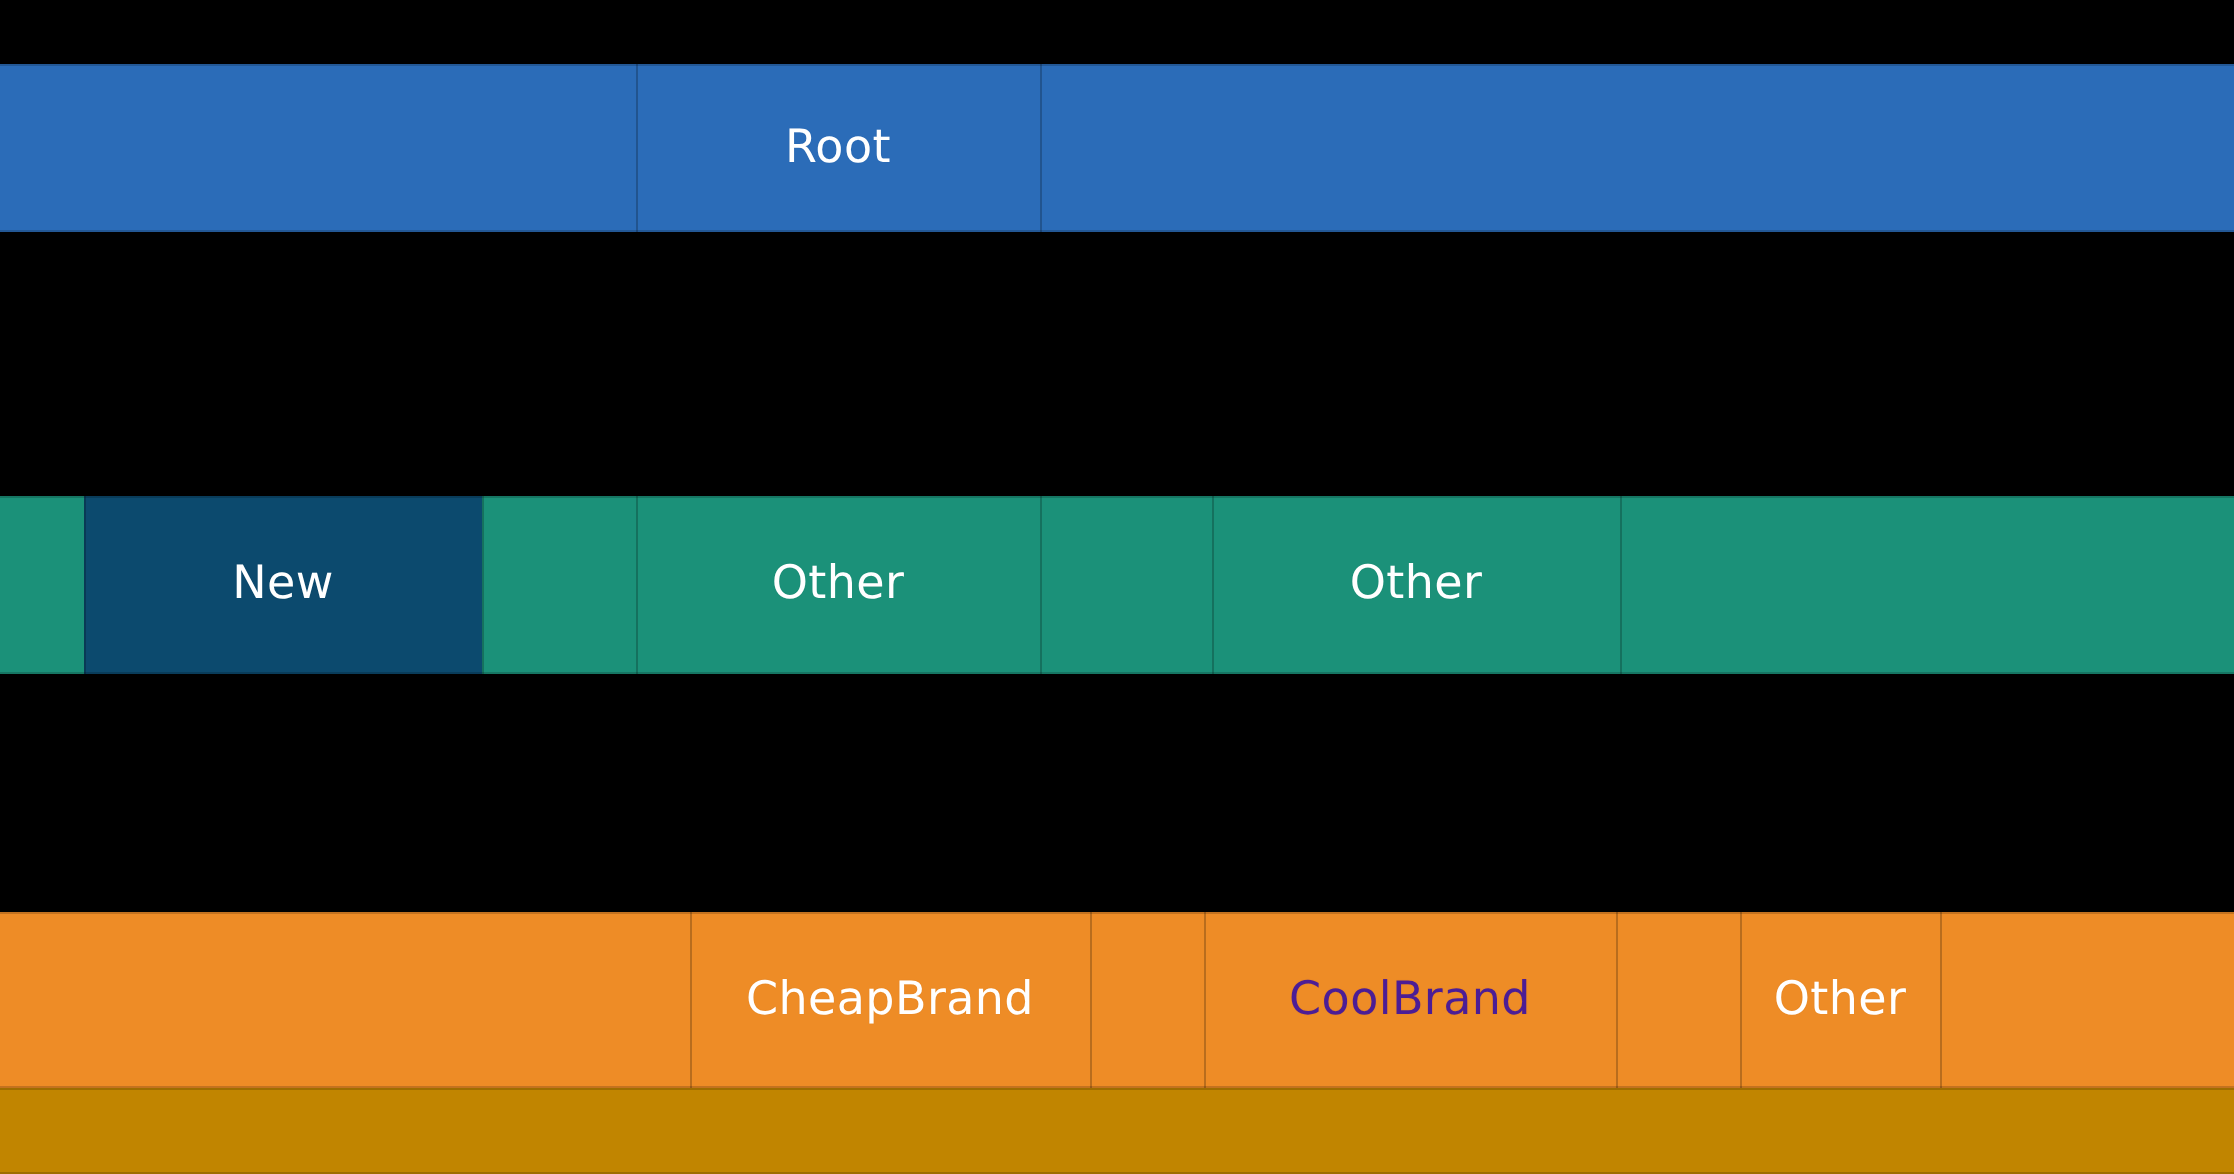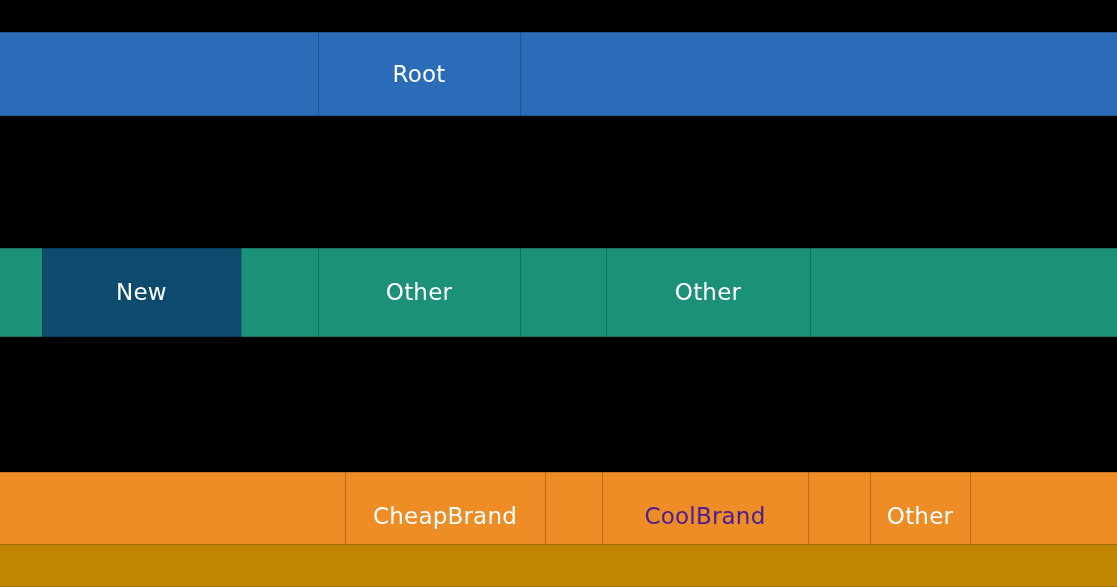--- a/index.html
+++ b/index.html
@@ -122,21 +122,21 @@
         <span class="node-label" style="color: rgb(255, 255, 255);">Other</span>
       </div>
       <div class="sep" style="left: 606px;"></div>
       <div class="node" style="left: 810px; width: 307px; background: rgb(27, 145, 121);">
         <div class="seam-top"></div>
         <div class="seam-bot"></div>
         <span class="node-label" style="color: rgb(255, 255, 255);"></span>
       </div>
       <div class="sep" style="left: 810px;"></div>
     </div>
-    <div class="level" style="top: 472px; height: 88px;">
+    <div class="level" style="top: 456px; height: 88px;">
       <div class="node" style="left: 0px; width: 345px; background: rgb(238, 140, 38);">
         <div class="seam-top"></div>
         <div class="seam-bot"></div>
         <span class="node-label" style="color: rgb(255, 255, 255);"></span>
       </div>
       <div class="node" style="left: 345px; width: 200px; background: rgb(238, 140, 38);">
         <div class="seam-top"></div>
         <div class="seam-bot"></div>
         <span class="node-label" style="color: rgb(255, 255, 255);">CheapBrand</span>
       </div>

